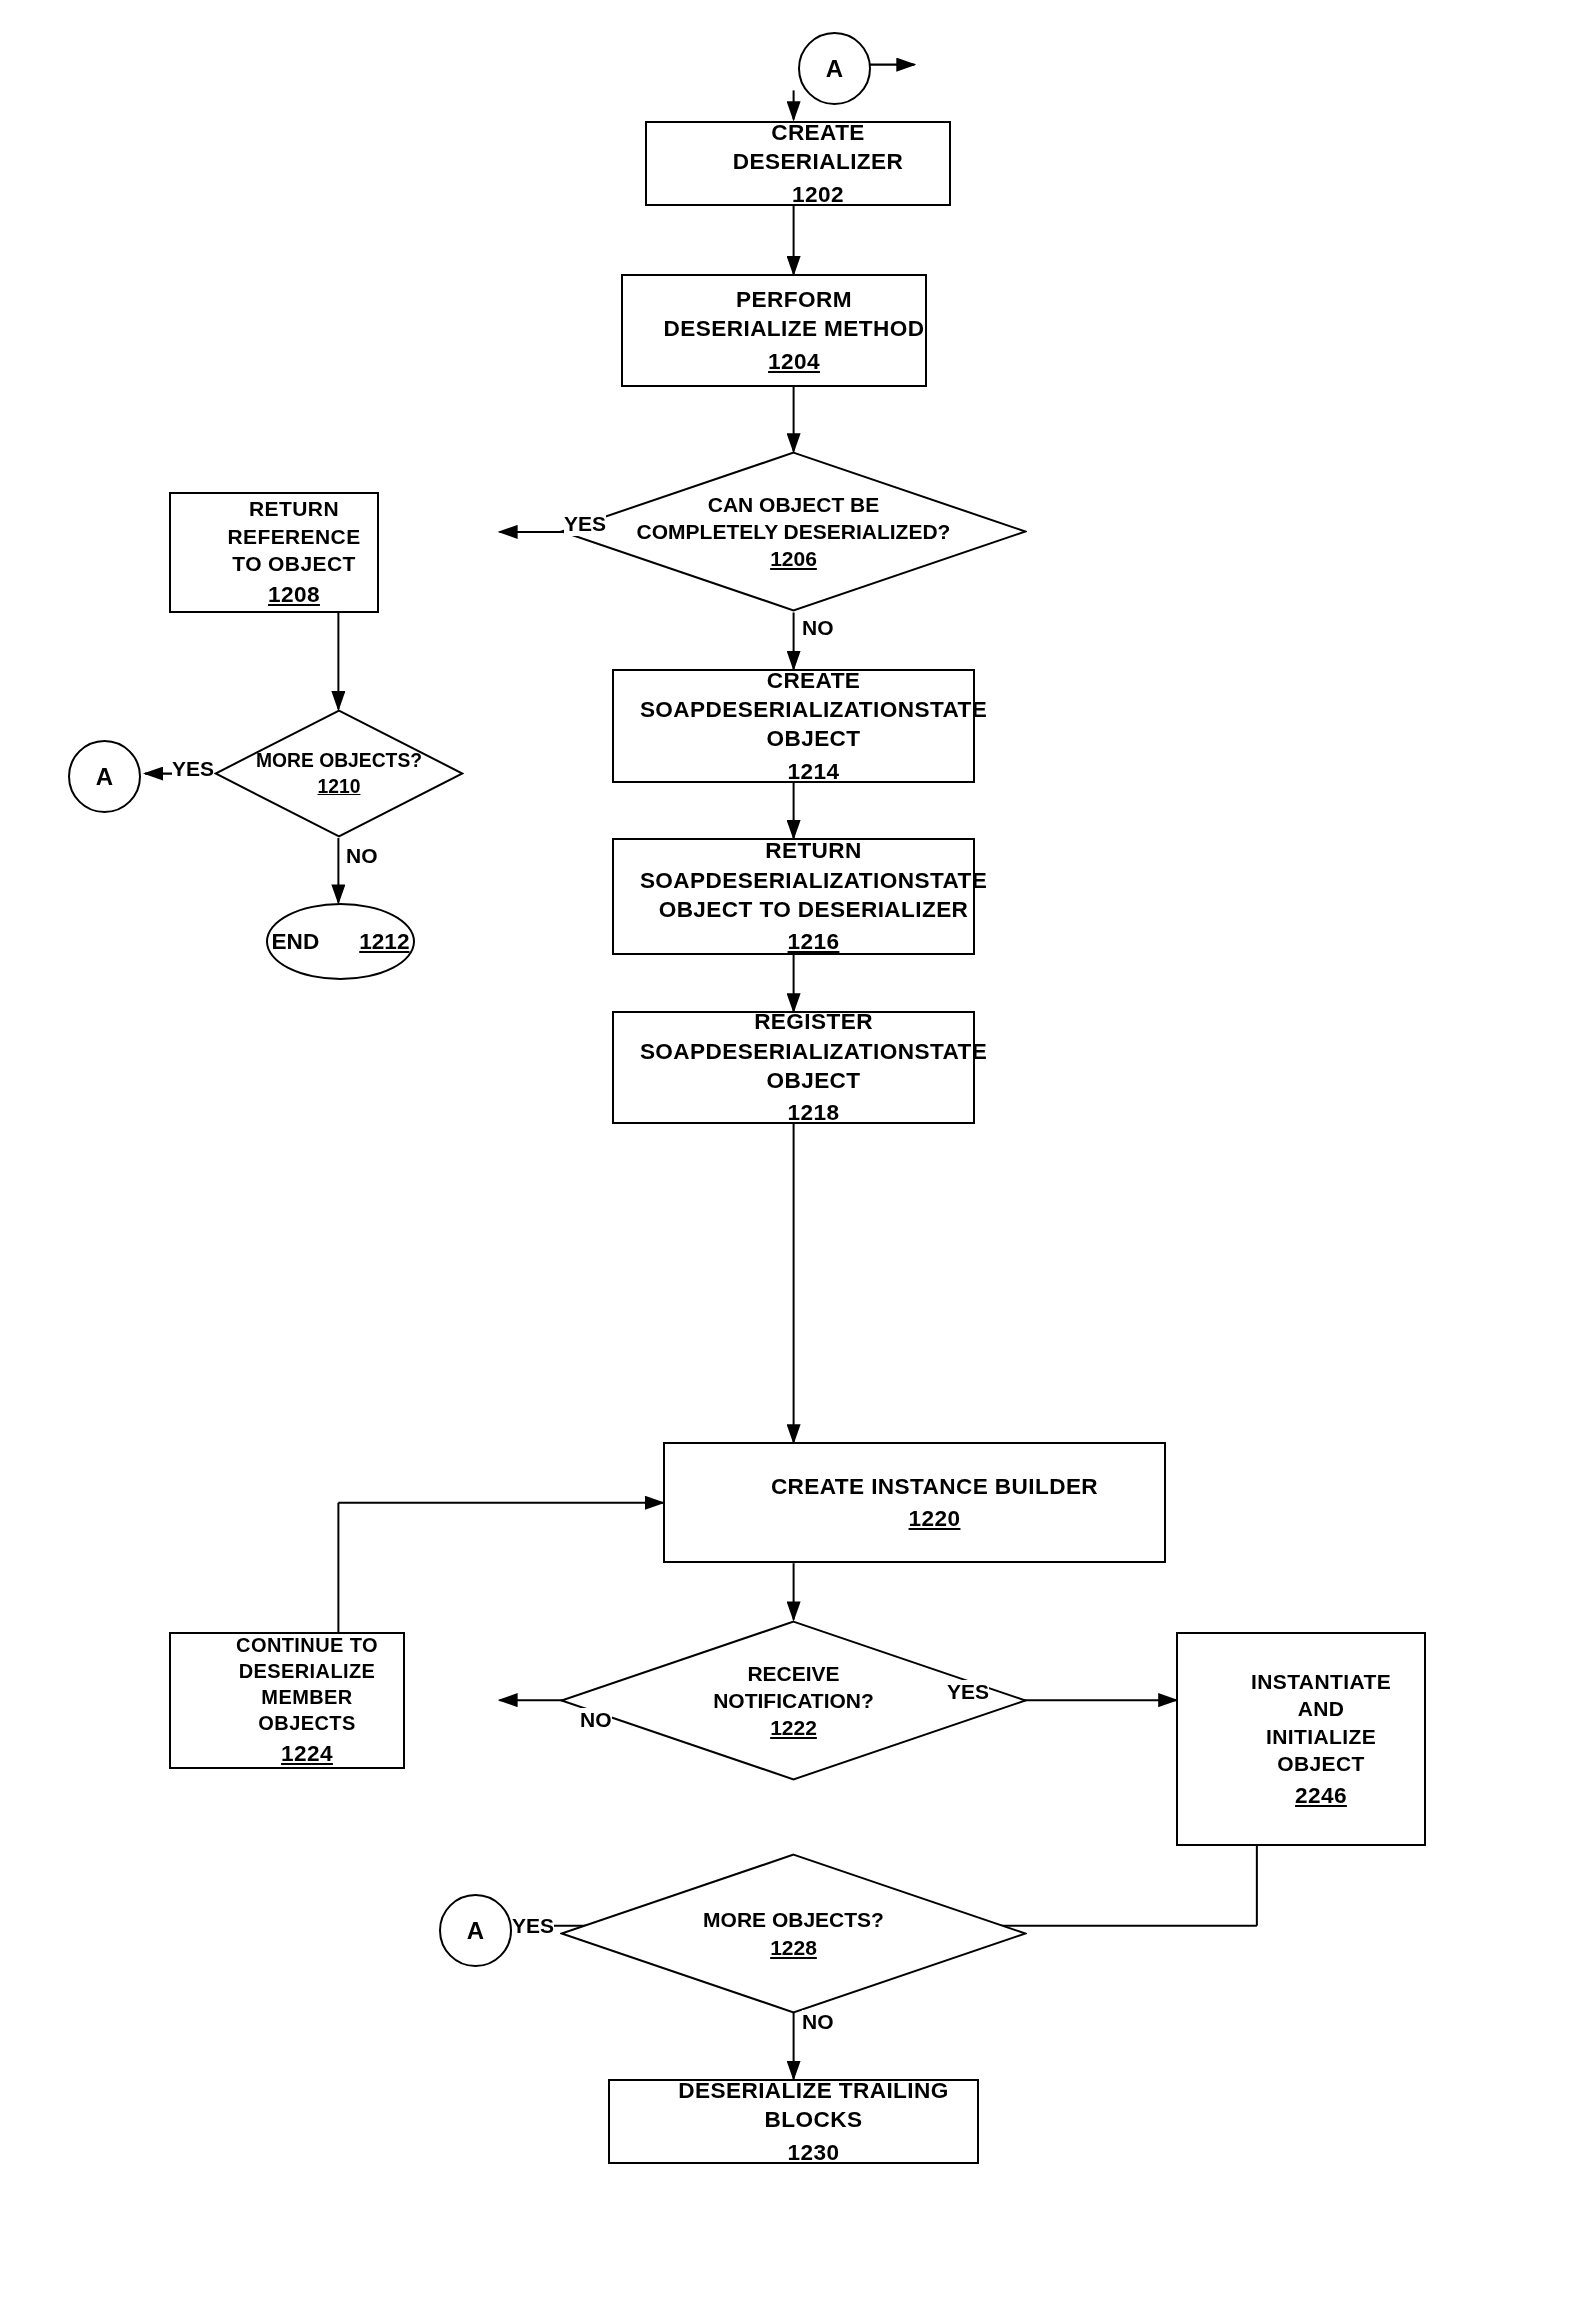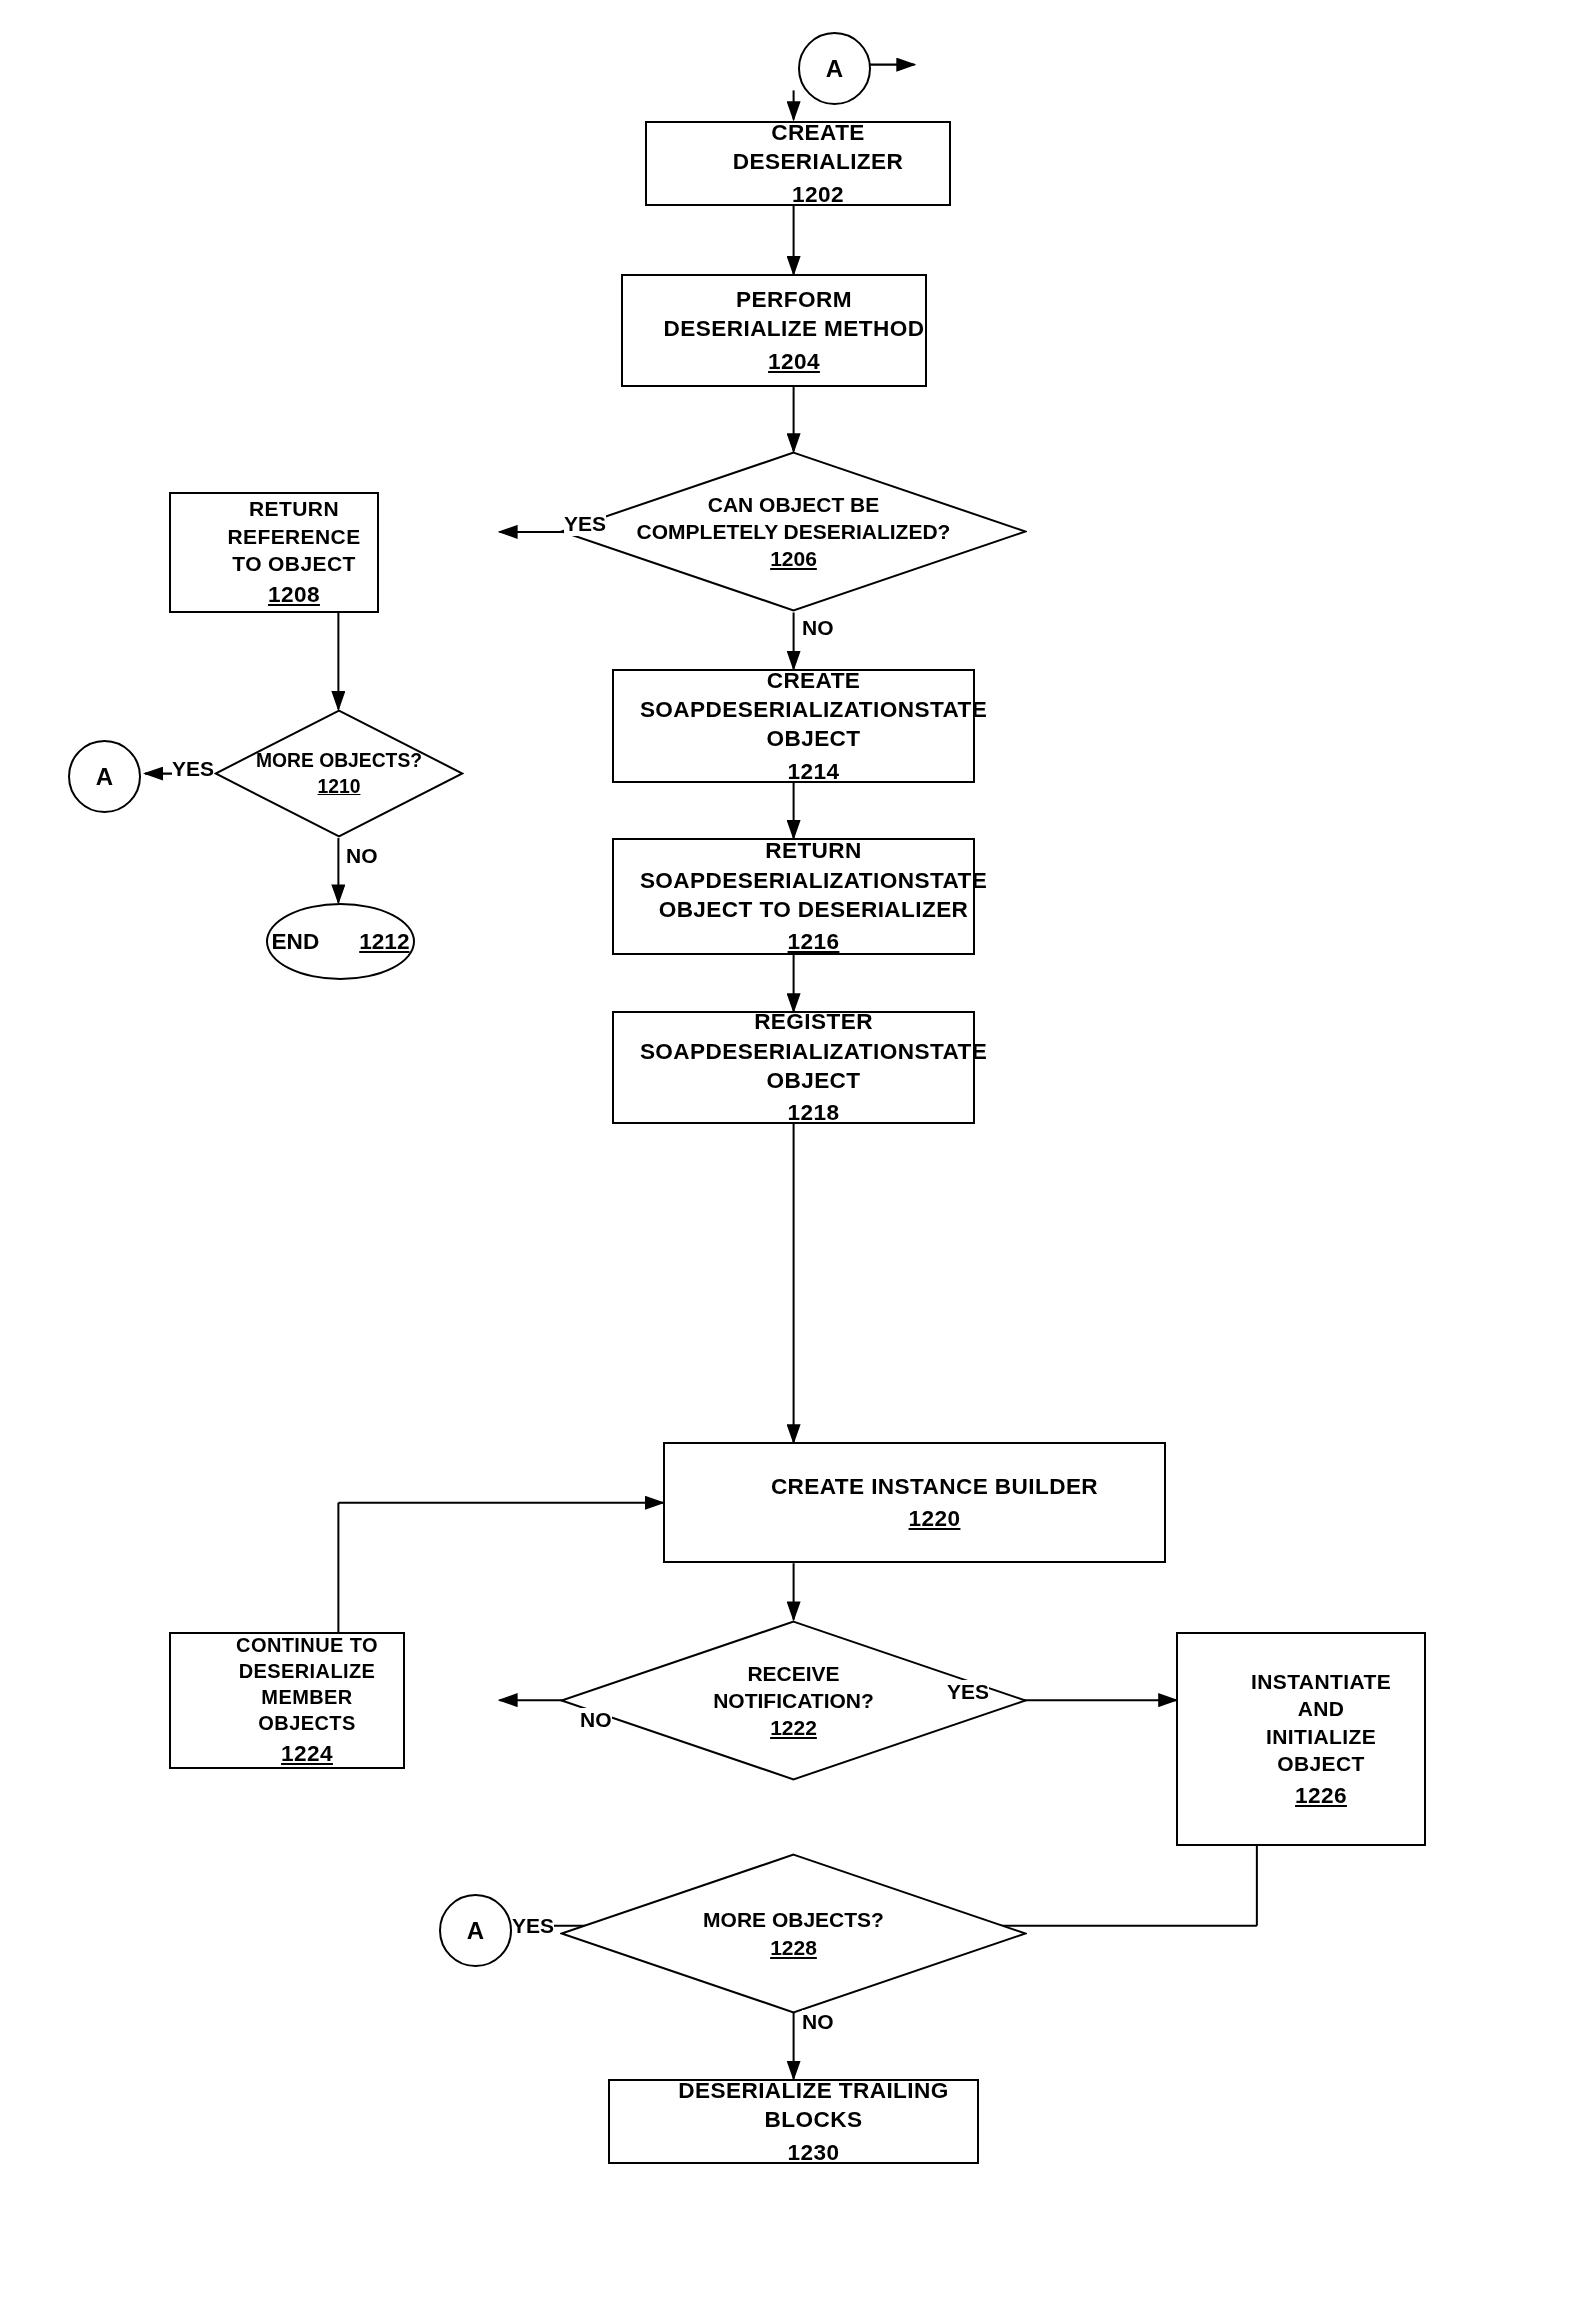--- a/index.html
+++ b/index.html
@@ -283,21 +283,21 @@
 DESERIALIZE
 MEMBER OBJECTS</span>
     <span class="num">1224</span>
   </div>
 
   <div class="box" style="left:1176px; top:1632px; width:250px; height:214px;">
     <span style="white-space:pre-line; font-size:21px;">INSTANTIATE
 AND
 INITIALIZE
 OBJECT</span>
-    <span class="num">1226</span>
+    <span class="num">2246</span>
   </div>
 
   <div class="diamond" style="left:560px; top:1853px; width:467px; height:161px;">
     <div class="diamond-inner">
       <svg viewBox="0 0 580 200" preserveAspectRatio="none">
         <polygon points="290,2 578,100 290,198 2,100" fill="white" stroke="black" stroke-width="2.5"></polygon>
       </svg>
       <div class="diamond-text">
         <span>MORE OBJECTS?</span>
         <span class="num">1228</span>

